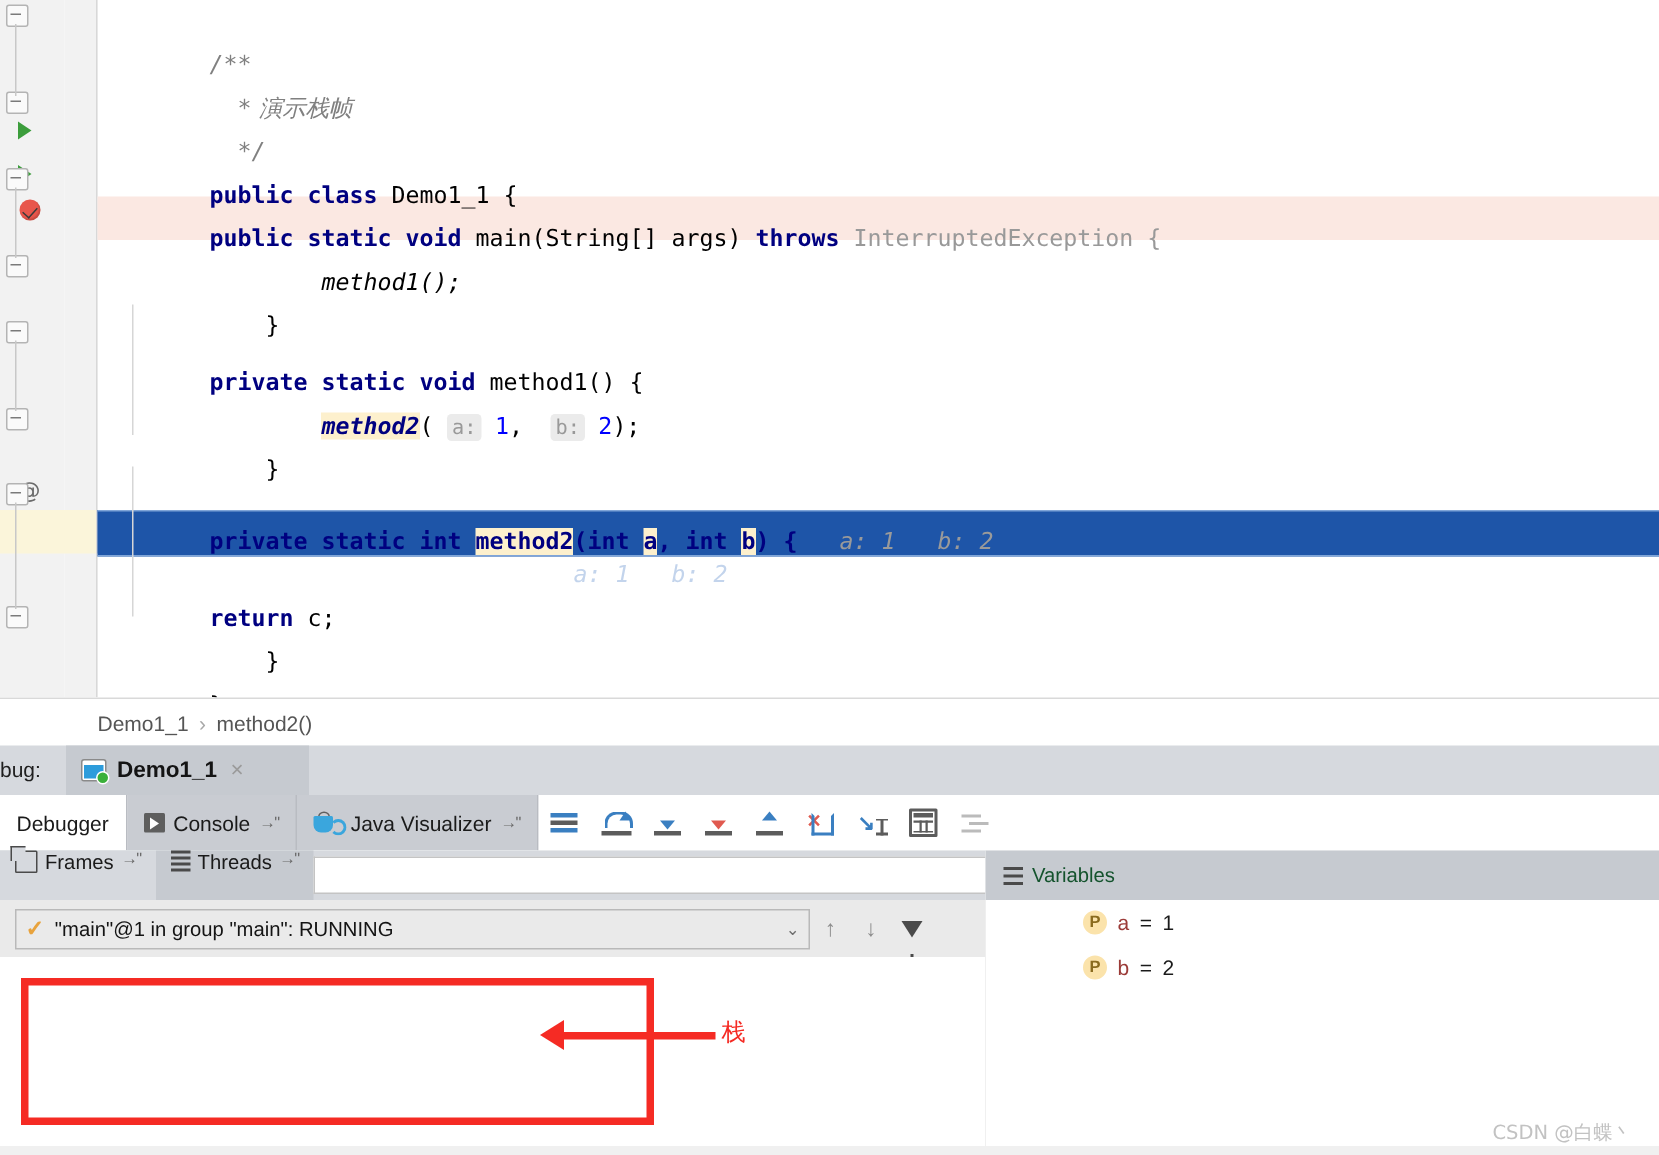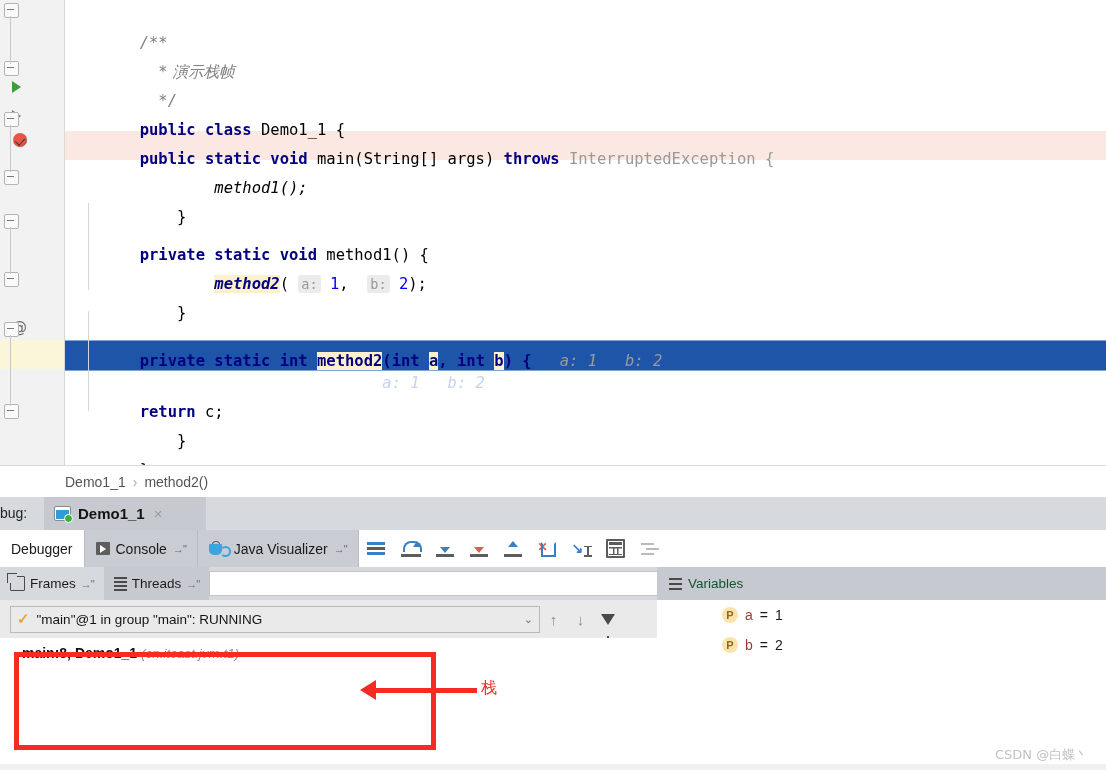--- a/index.html
+++ b/index.html
@@ -275,21 +275,21 @@
   }
   .vars-panel {
     position: absolute; left: 657px; top: 0; width: 449px; height: 203px;
     background: #ffffff;
   }
 
   .panel-head {
     position: relative; height: 33px; background: #d6d9de; display: flex; align-items: stretch;
   }
   .ph-tab {
-    display: flex; align-items: center; gap: 5px; padding: 0 10px;
+    display: flex; align-items: flex-start; gap: 5px; padding: 0 10px;
     font-size: 13.5px; color: #1a1a1a; box-sizing: border-box;
   }
   .ph-tab.sel { background: #d6d9de; }
   .ph-tab.unsel { background: #c6cad0; }
   .ph-rest { flex: 1; background: #ffffff; margin: 4px 0 4px 0; border: 1px solid #c4c4c4; border-right: none;}
   .ic-frames {
     position: relative; width: 13px; height: 13px;
     border: 1.6px solid #4a4a4a; border-radius: 1px;
   }
   .ic-frames::after {
@@ -644,24 +644,20 @@
         </div>
         <div class="thread-btn">
           <span>↓</span>
         </div>
         <div class="thread-btn">
           <span class="funnel"></span>
         </div>
       </div>
 
       <div class="frames-list">
-        <div class="frame-row">
-          <span class="frame-name">main:8, Demo1_1</span>
-          <span class="frame-pkg">(cn.itcast.jvm.t1)</span>
-        </div>
       </div>
     </div>
 
     <div class="mini-toolbar">
       <div class="mini-btn">
         <span>+</span>
       </div>
       <div class="mini-btn">
         <span class="mini-minus"></span>
       </div>

